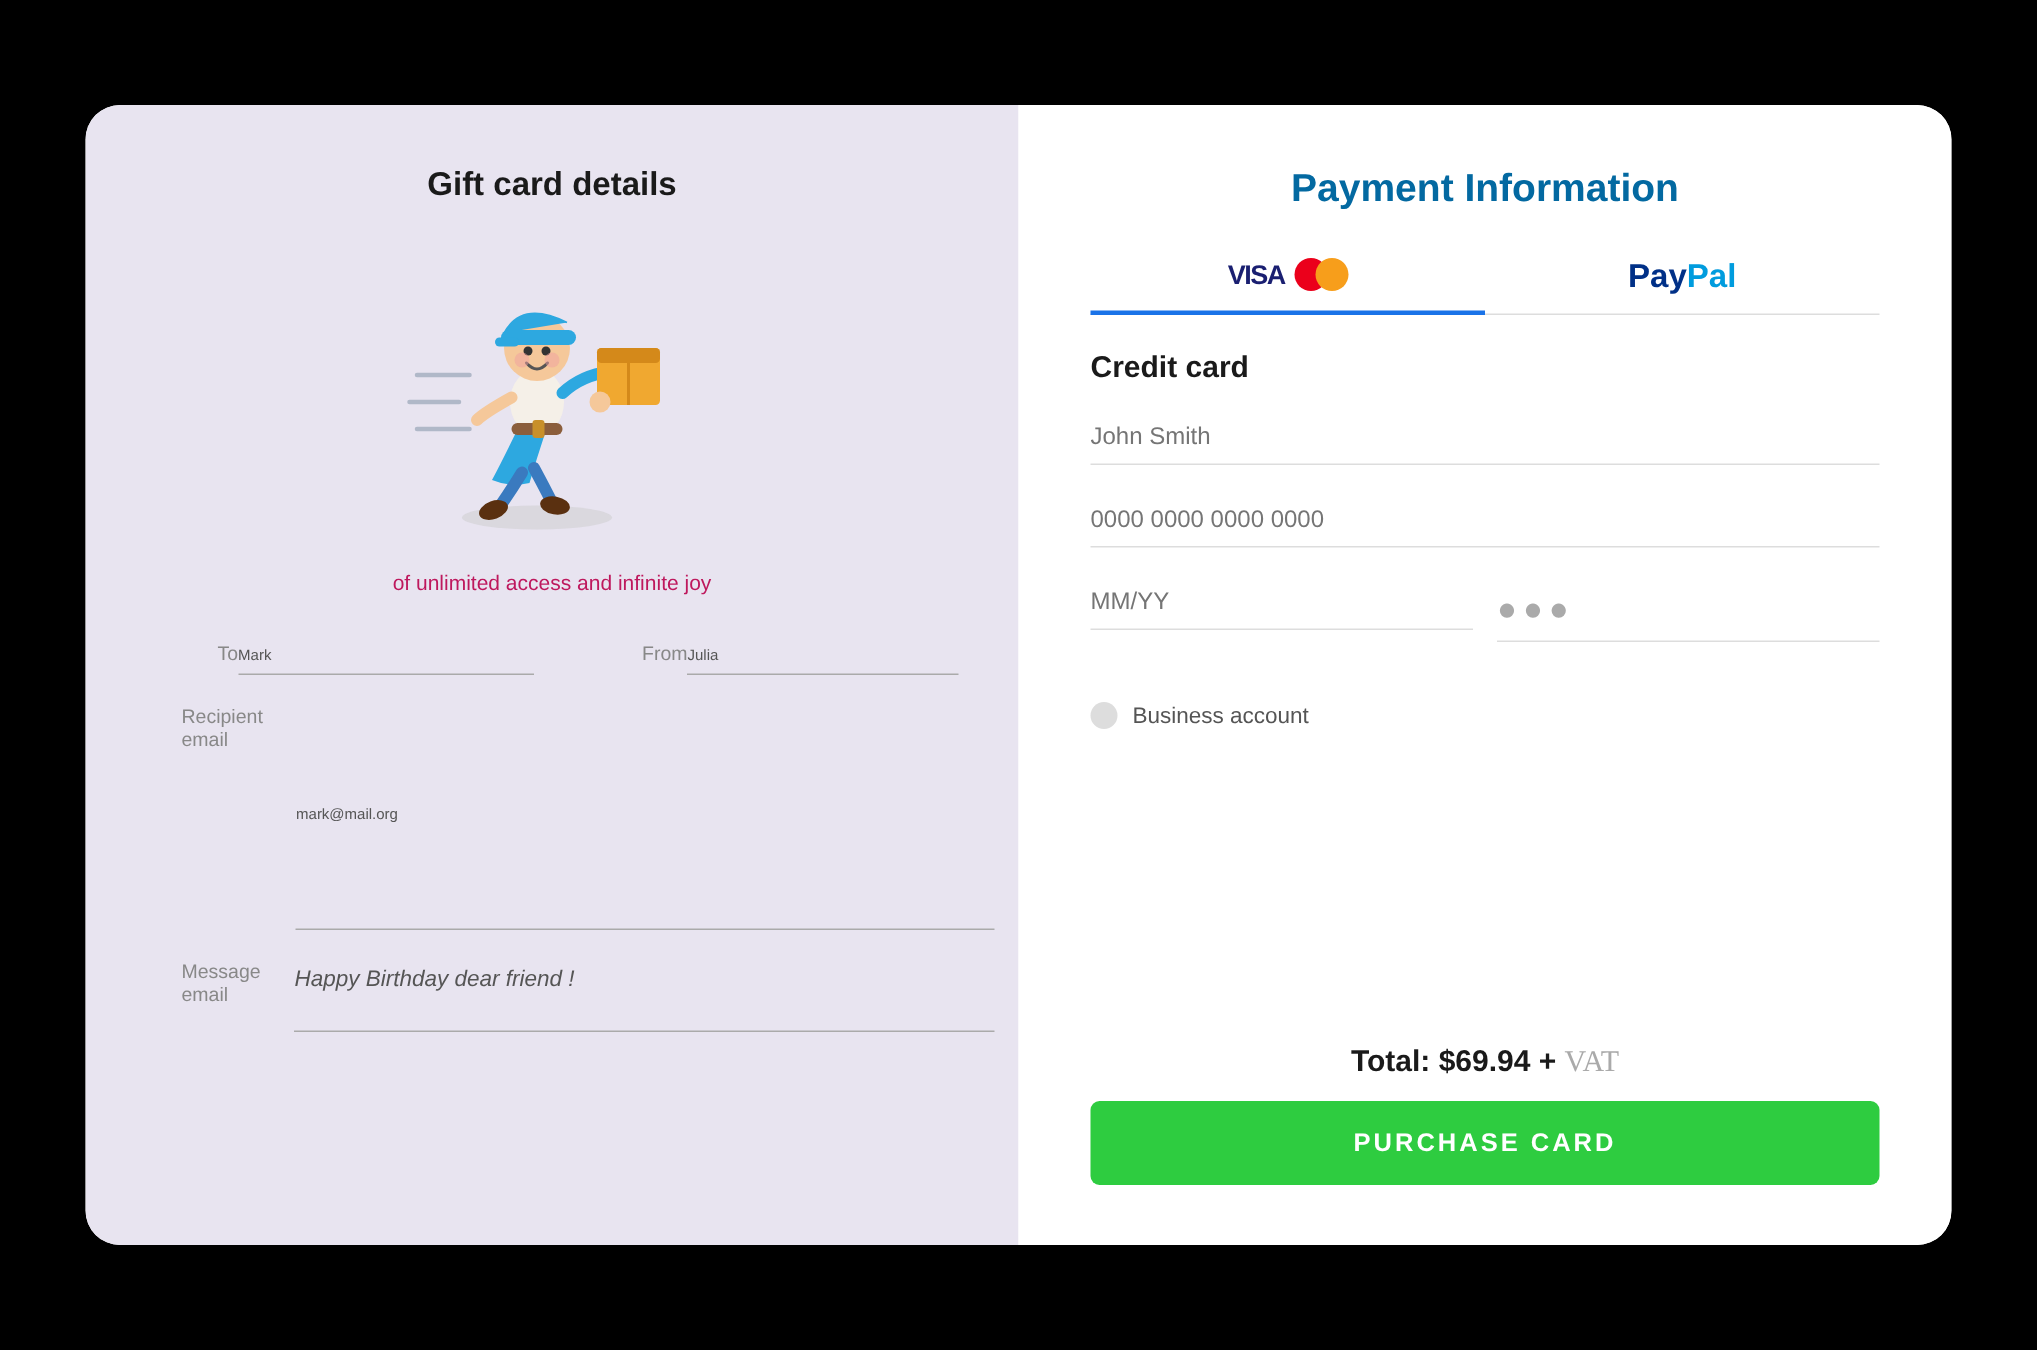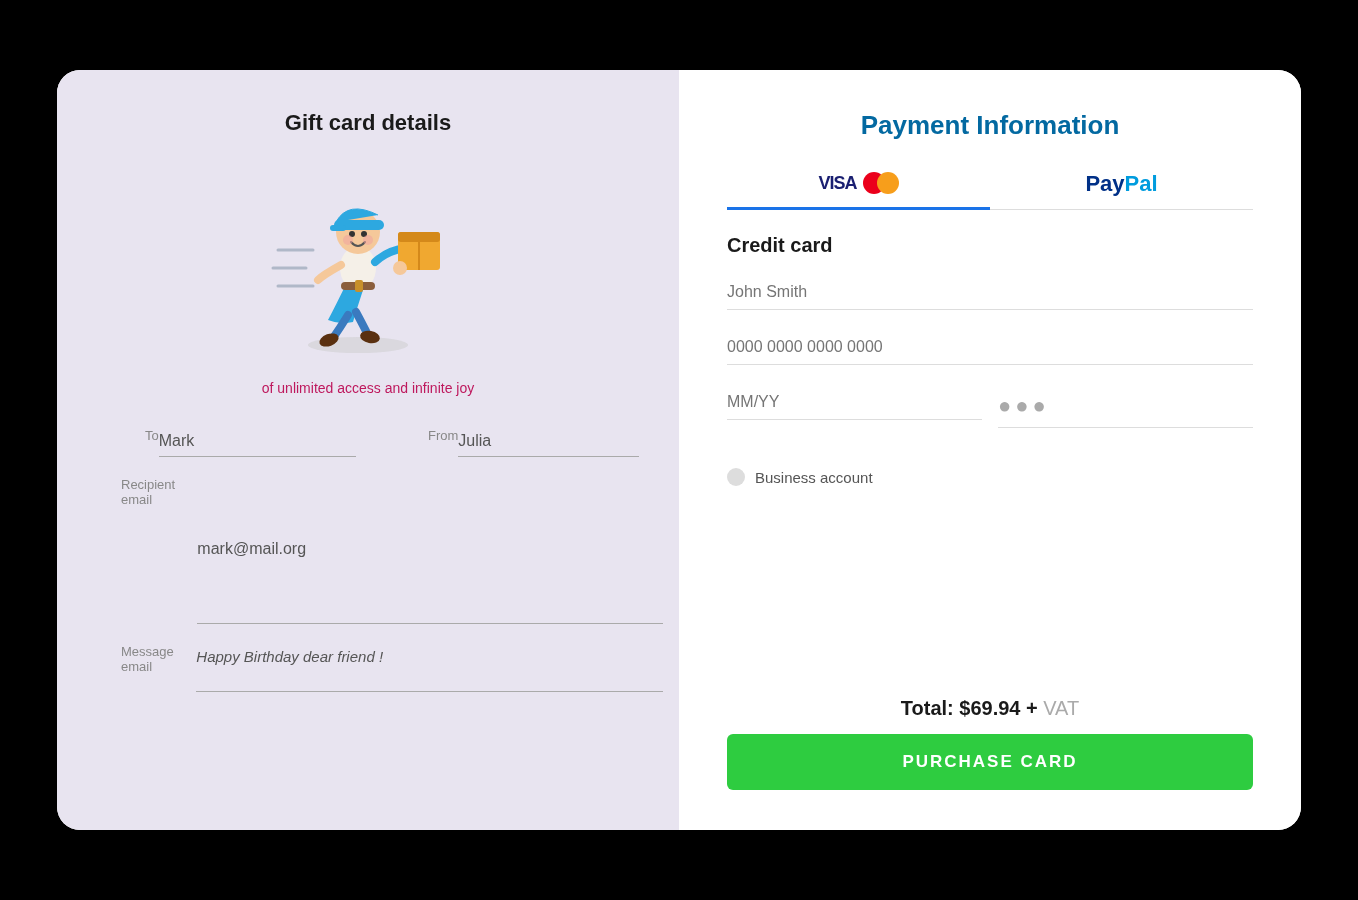--- a/index.html
+++ b/index.html
@@ -70,21 +70,21 @@
     .form-group label {
       font-size: 13px;
       color: #888;
       margin-bottom: 6px;
     }
     .form-group input, .form-group textarea {
       background: transparent;
       border: none;
       border-bottom: 1.5px solid #aaa;
       outline: none;
-      font-size: 16px;
+      font-size: 10px;
       color: #333;
       padding: 4px 0 6px 0;
       width: 100%;
       font-family: Arial, sans-serif;
     }
     .form-group textarea {
       resize: none;
       height: 48px;
       font-style: italic;
       font-size: 15px;
@@ -228,20 +228,21 @@
     }
     .total-text {
       font-size: 20px;
       font-weight: 700;
       color: #1a1a1a;
     }
     .total-vat {
       font-size: 20px;
       color: #aaa;
       font-weight: 400;
+      font-family: Liberation Serif, serif;
     }
     .purchase-btn {
       width: 100%;
       background: #2ecc40;
       color: #fff;
       border: none;
       border-radius: 6px;
       padding: 18px;
       font-size: 17px;
       font-weight: 700;

